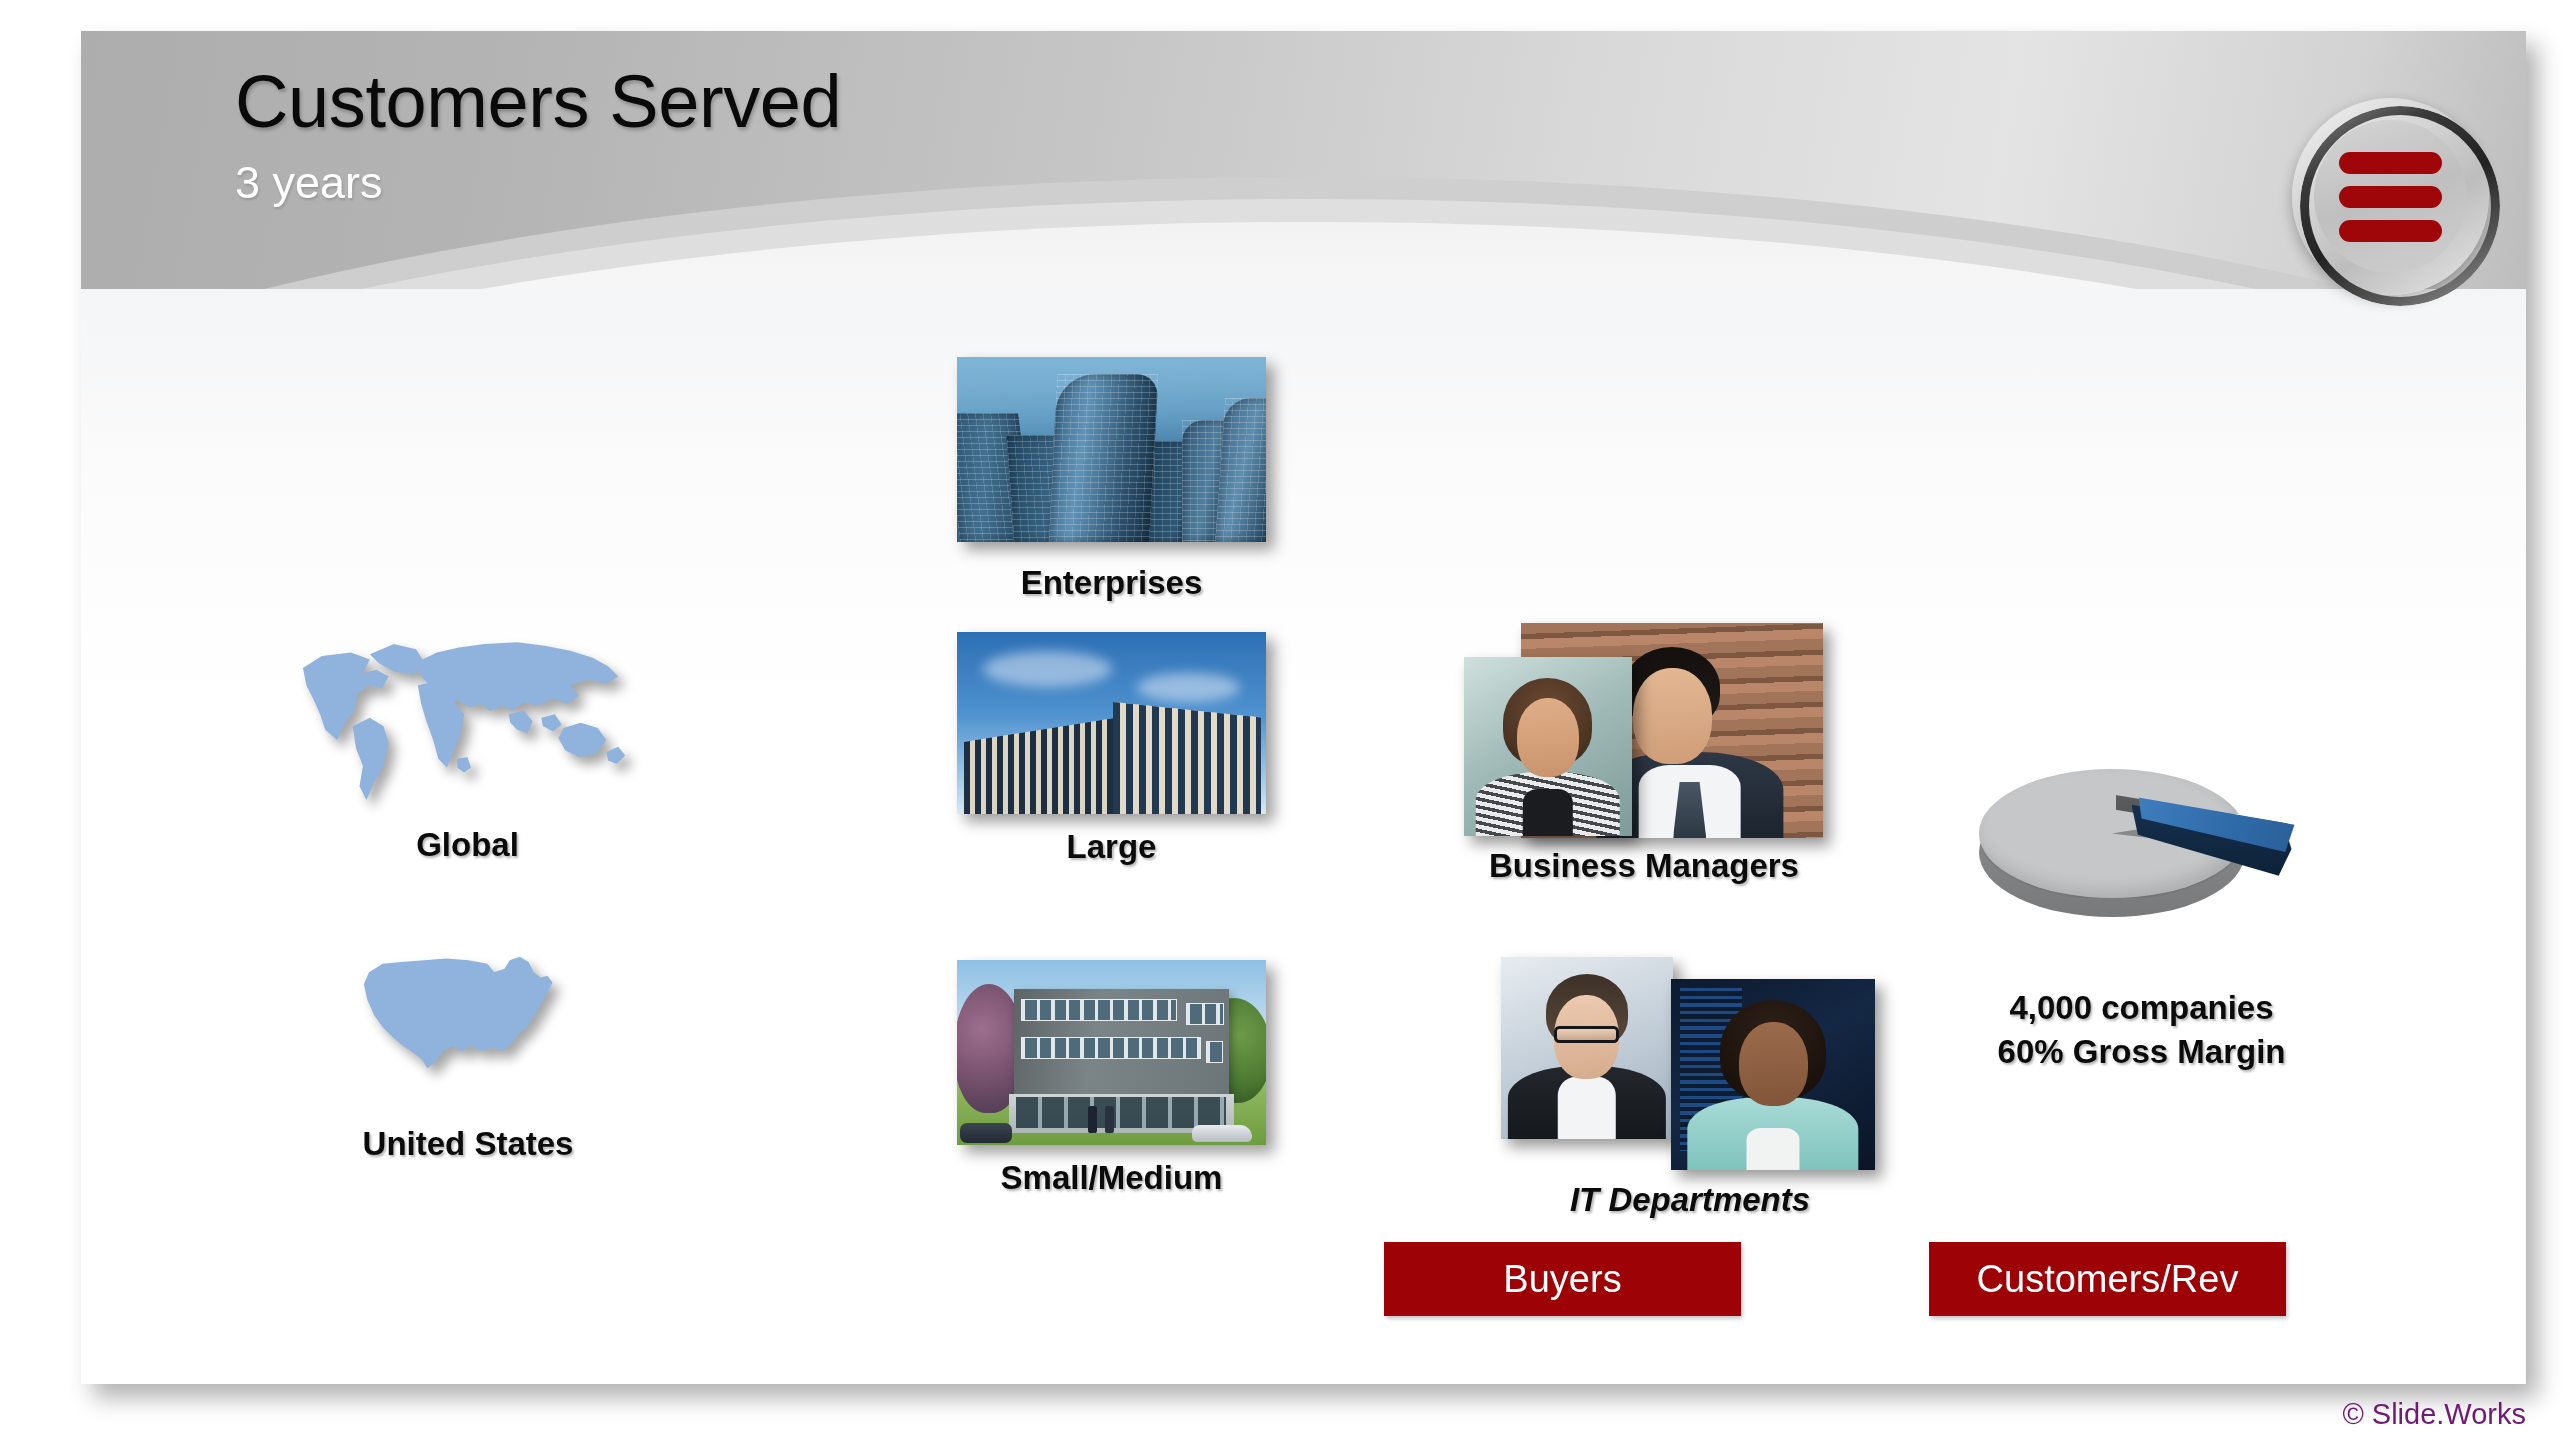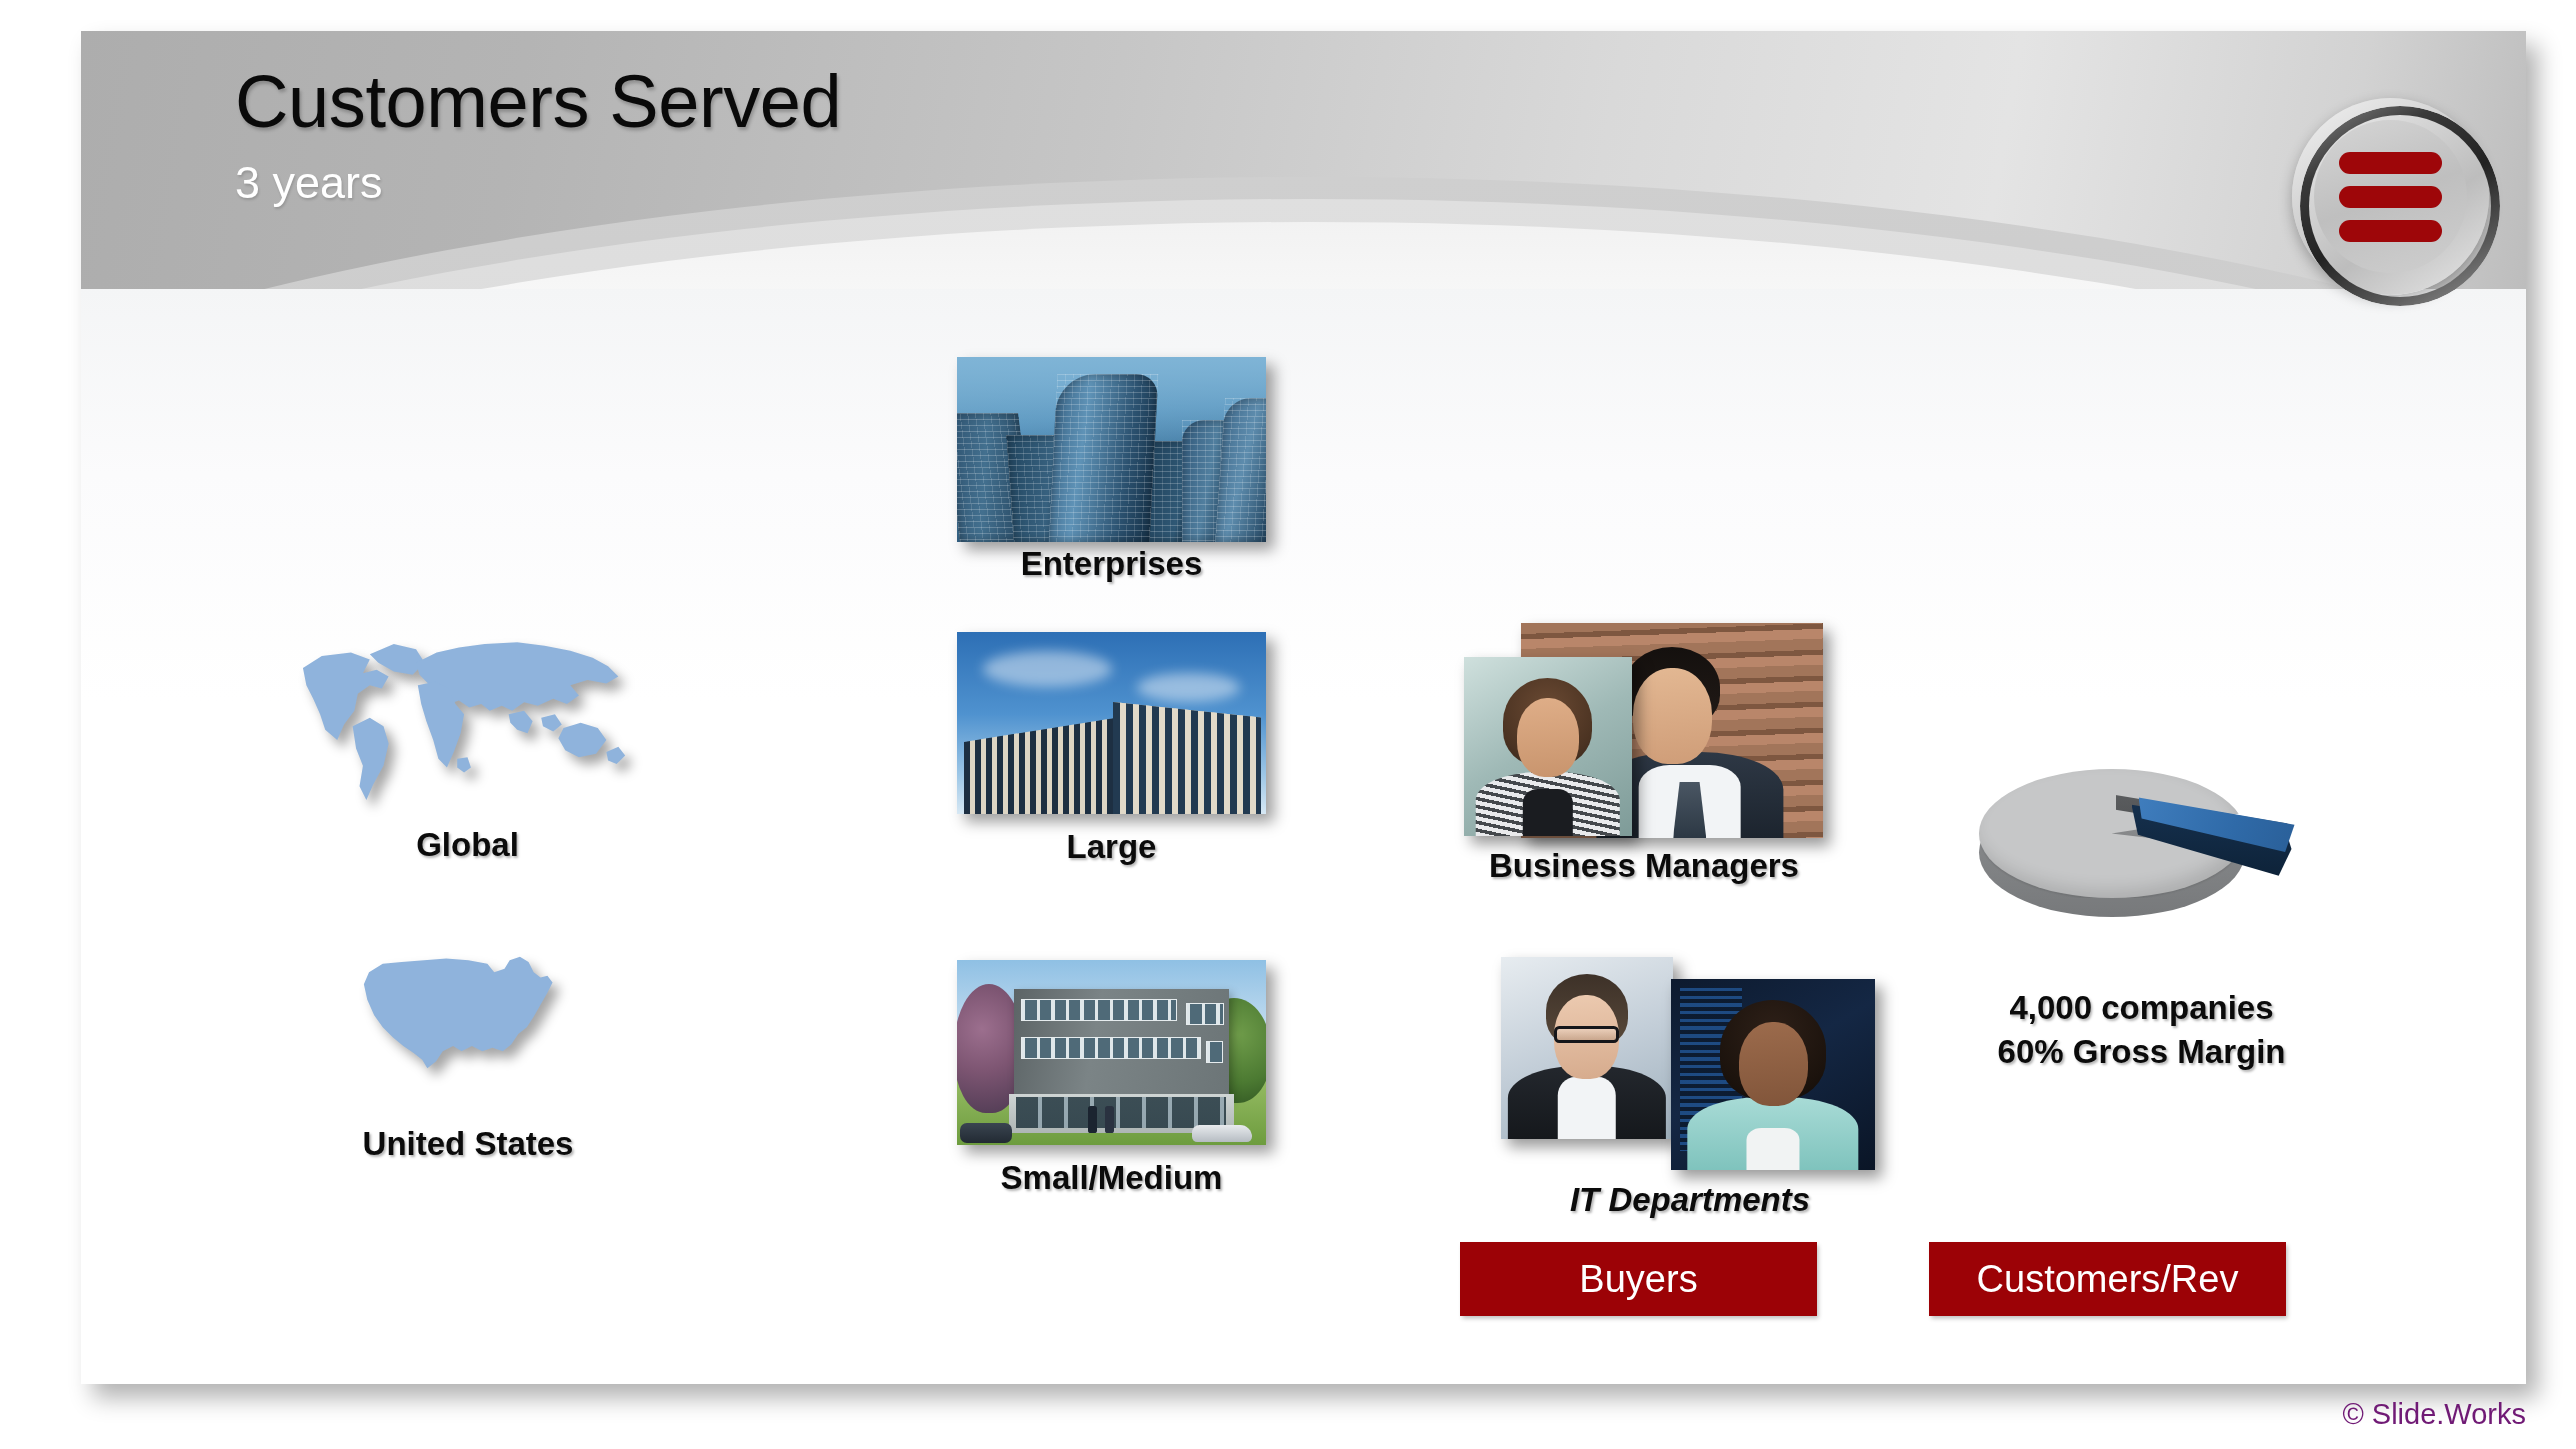--- a/index.html
+++ b/index.html
@@ -296,21 +296,21 @@
       <div class="tower t5">
           <div class="glassgrid"></div>
         </div>
       <div class="tower t6">
           <div class="glassgrid"></div>
         </div>
       <div class="tower t3">
           <div class="glassgrid"></div>
         </div>
     </div>
-    <div class="cell-label" style="margin-top:3px;">Enterprises</div>
+    <div class="cell-label" style="margin-top:22px;">Enterprises</div>
   </div>
 
   <div class="cell" style="left:859px; top:601px; width:343px;">
     <div class="photo pic-large">
       <div class="cloud c1"></div>
       <div class="cloud c2"></div>
       <div class="office-left"></div>
       <div class="office-right"></div>
     </div>
     <div class="cell-label" style="margin-top:13.7px;">Large</div>
@@ -406,19 +406,19 @@
       <div class="pie-notch"></div>
       <div class="pie-slice-side"></div>
       <div class="pie-slice-top"></div>
     </div>
     <div class="pie-caption">
       <div>4,000 companies</div>
       <div>60% Gross Margin</div>
     </div>
   </div>
 
-  <div class="cat-btn" style="left:1379px; top:1211px; width:357px;">Buyers</div>
+  <div class="cat-btn" style="left:1303px; top:1211px; width:357px;">Buyers</div>
   <div class="cat-btn" style="left:1848px; top:1211px; width:357px;">Customers/Rev</div>
 
 </div>
 
 <div class="footer-copy" style="position:absolute;right:50px;top:1398px;">© Slide.Works</div>
 
 
 </body></html>

